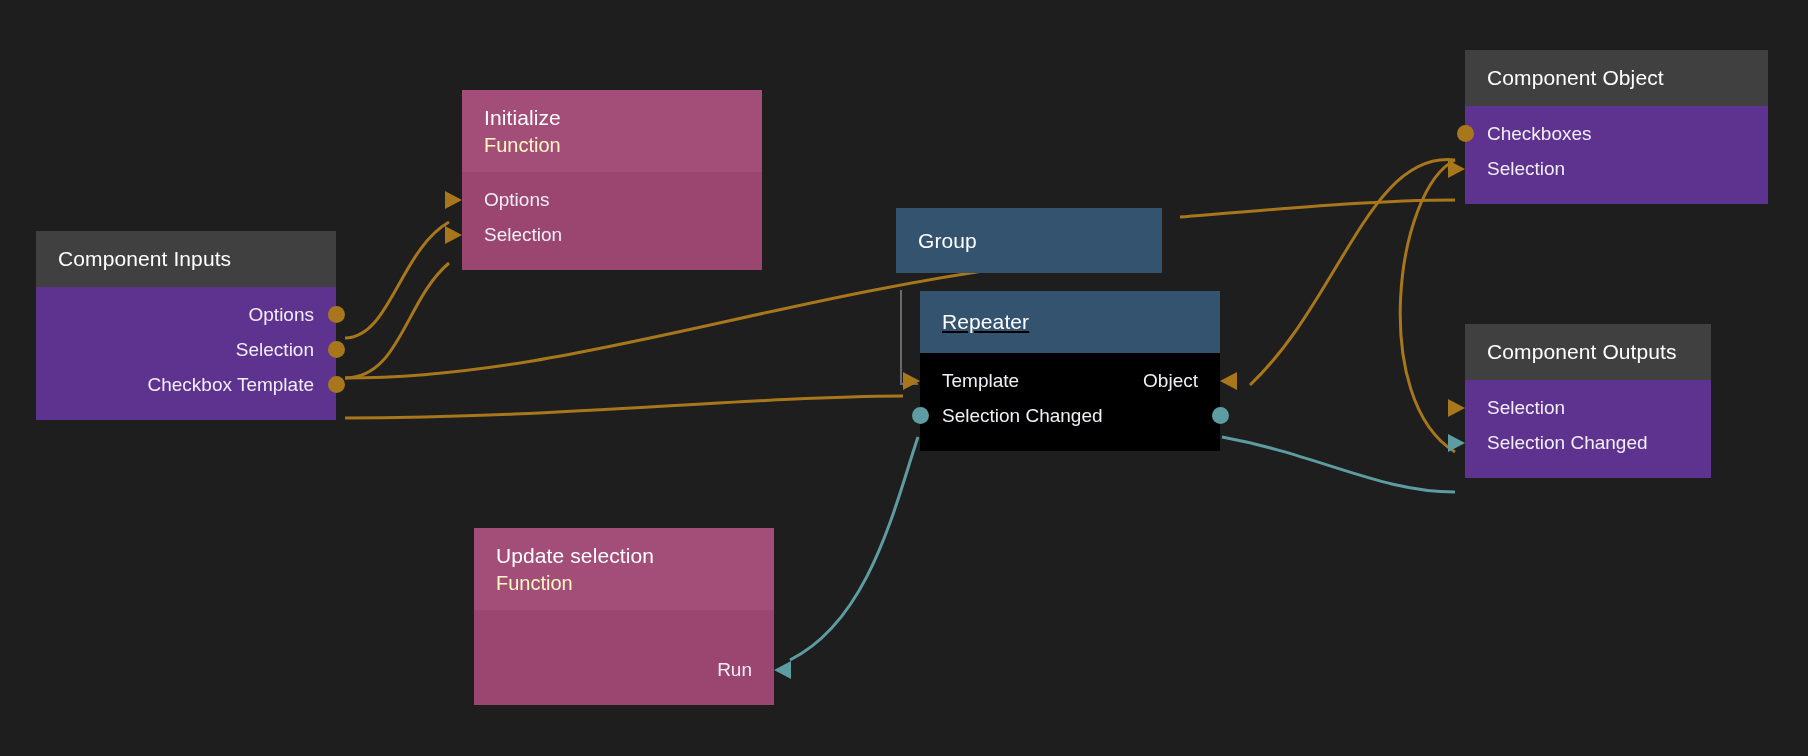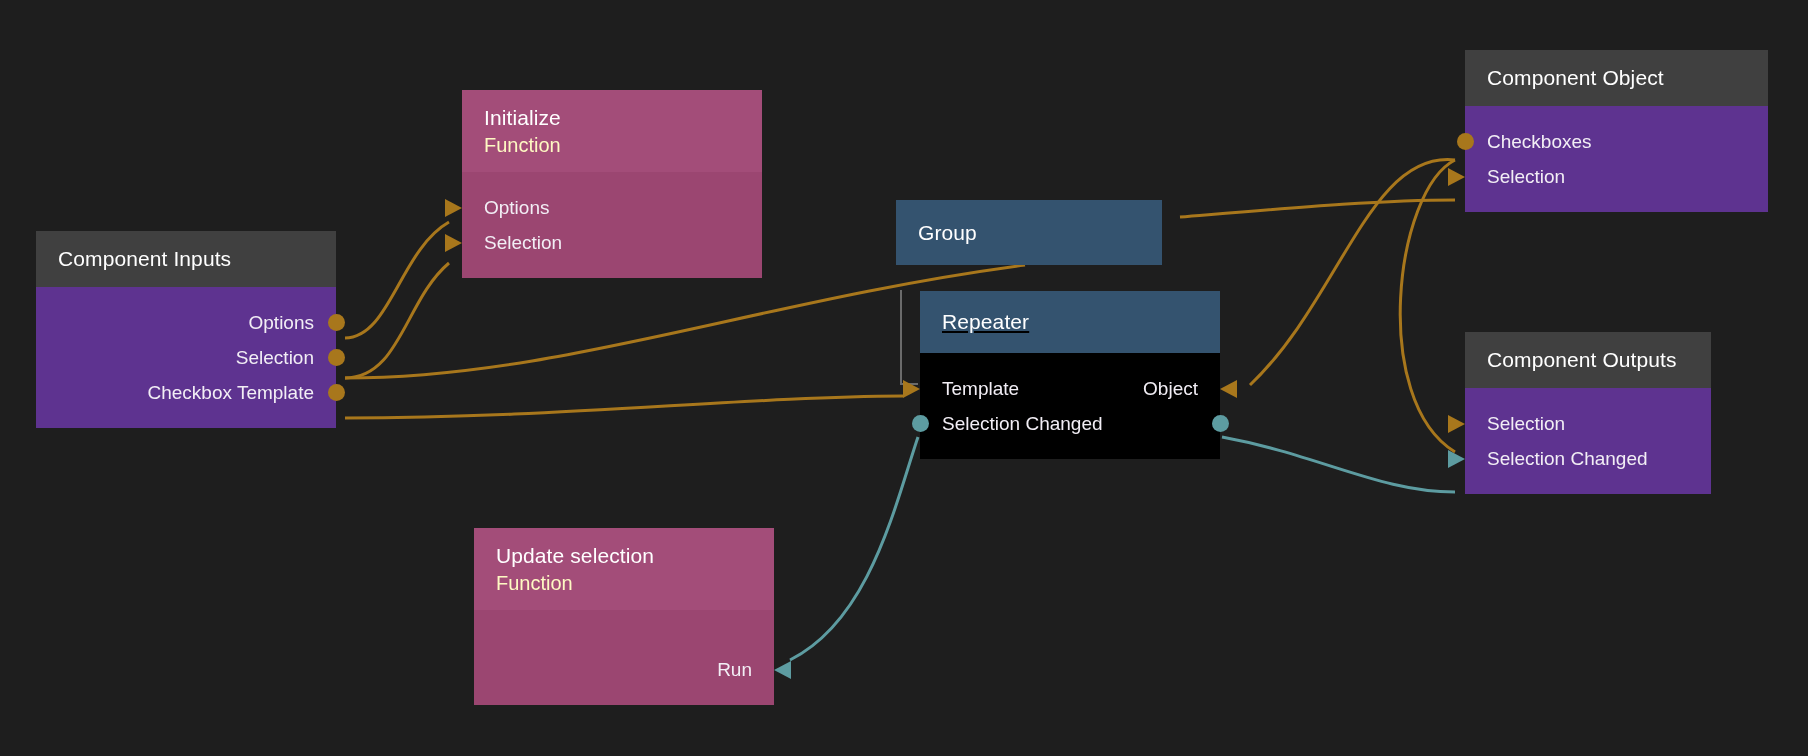--- a/index.html
+++ b/index.html
@@ -46,21 +46,21 @@
     white-space: nowrap;
   }
   .node-subtitle {
     font-size: 20px;
     line-height: 26px;
     color: #fef9c3;
     white-space: nowrap;
   }
   .node-body {
     box-sizing: border-box;
-    padding: 18px 0 18px 0;
+    padding: 10px 0 18px 0;
     position: relative;
   }
 
   
   .theme-purple .node-header { background: #404040; }
   .theme-purple .node-body   { background: #5e3390; }
 
   .theme-pink .node-header { background: #a34d79; }
   .theme-pink .node-body   { background: #9b4671; }
 
@@ -202,21 +202,21 @@
       <div class="node-subtitle">Function</div>
     </div>
     <div class="node-body" style="padding-top:42px;">
       <div class="port-row align-right">
         <span class="port-label">Run</span>
         <span class="port-arrow in-right teal"></span>
       </div>
     </div>
   </div>
 
-  <div class="node theme-blue-solid" style="left:880px; top:200px; width:282px;padding-left:16px;">
+  <div class="node theme-blue-solid" style="left:880px; top:208px; width:282px;padding-left:16px;">
     <div class="node-header" style="height:65px; display:flex; align-items:center;">
       <div class="node-title">Group</div>
     </div>
   </div>
 
   <div class="group-bracket" style="left:900px; top:290px; width:16px; height:93px;"></div>
 
   <div class="node theme-blue" style="left:920px; top:291px; width:300px;text-decoration:underline;">
     <div class="node-header" style="height:62px; display:flex; align-items:center;">
       <div class="node-title">Repeater</div>
@@ -245,21 +245,21 @@
         <span class="port-dot left dot-amber"></span>
         <span class="port-label">Checkboxes</span>
       </div>
       <div class="port-row align-left">
         <span class="port-arrow in-left"></span>
         <span class="port-label">Selection</span>
       </div>
     </div>
   </div>
 
-  <div class="node theme-purple" style="left:1465px; top:332px; width:246px;">
+  <div class="node theme-purple" style="left:1465px; top:324px; width:246px;">
     <div class="node-header">
       <div class="node-title">Component Outputs</div>
     </div>
     <div class="node-body">
       <div class="port-row align-left">
         <span class="port-arrow in-left"></span>
         <span class="port-label">Selection</span>
       </div>
       <div class="port-row align-left">
         <span class="port-arrow in-left teal"></span>

